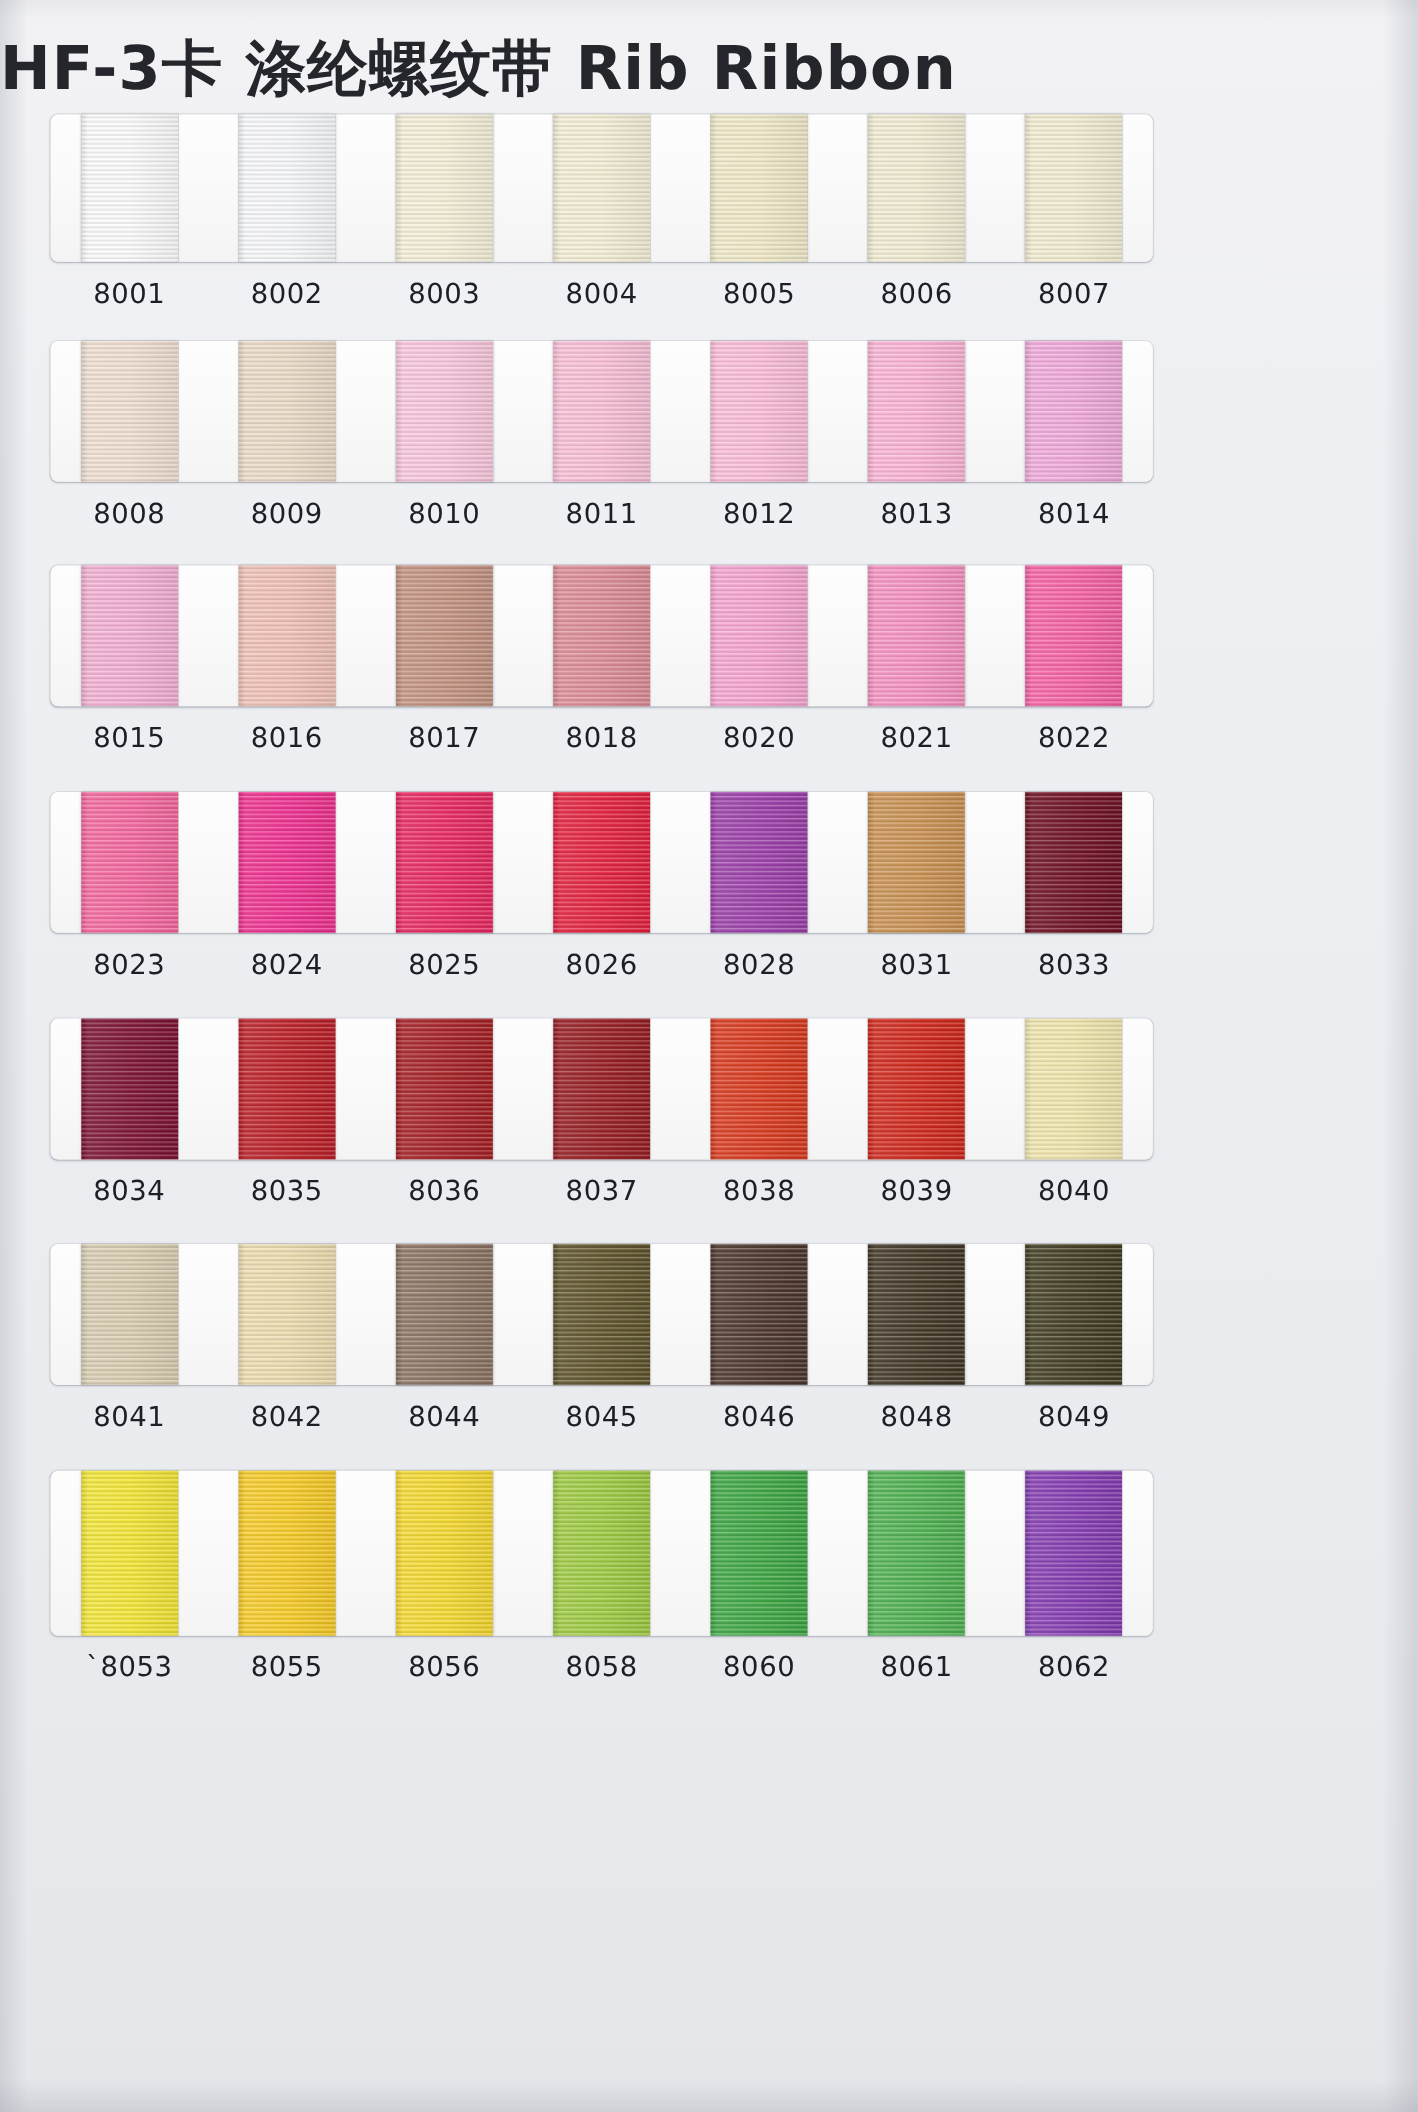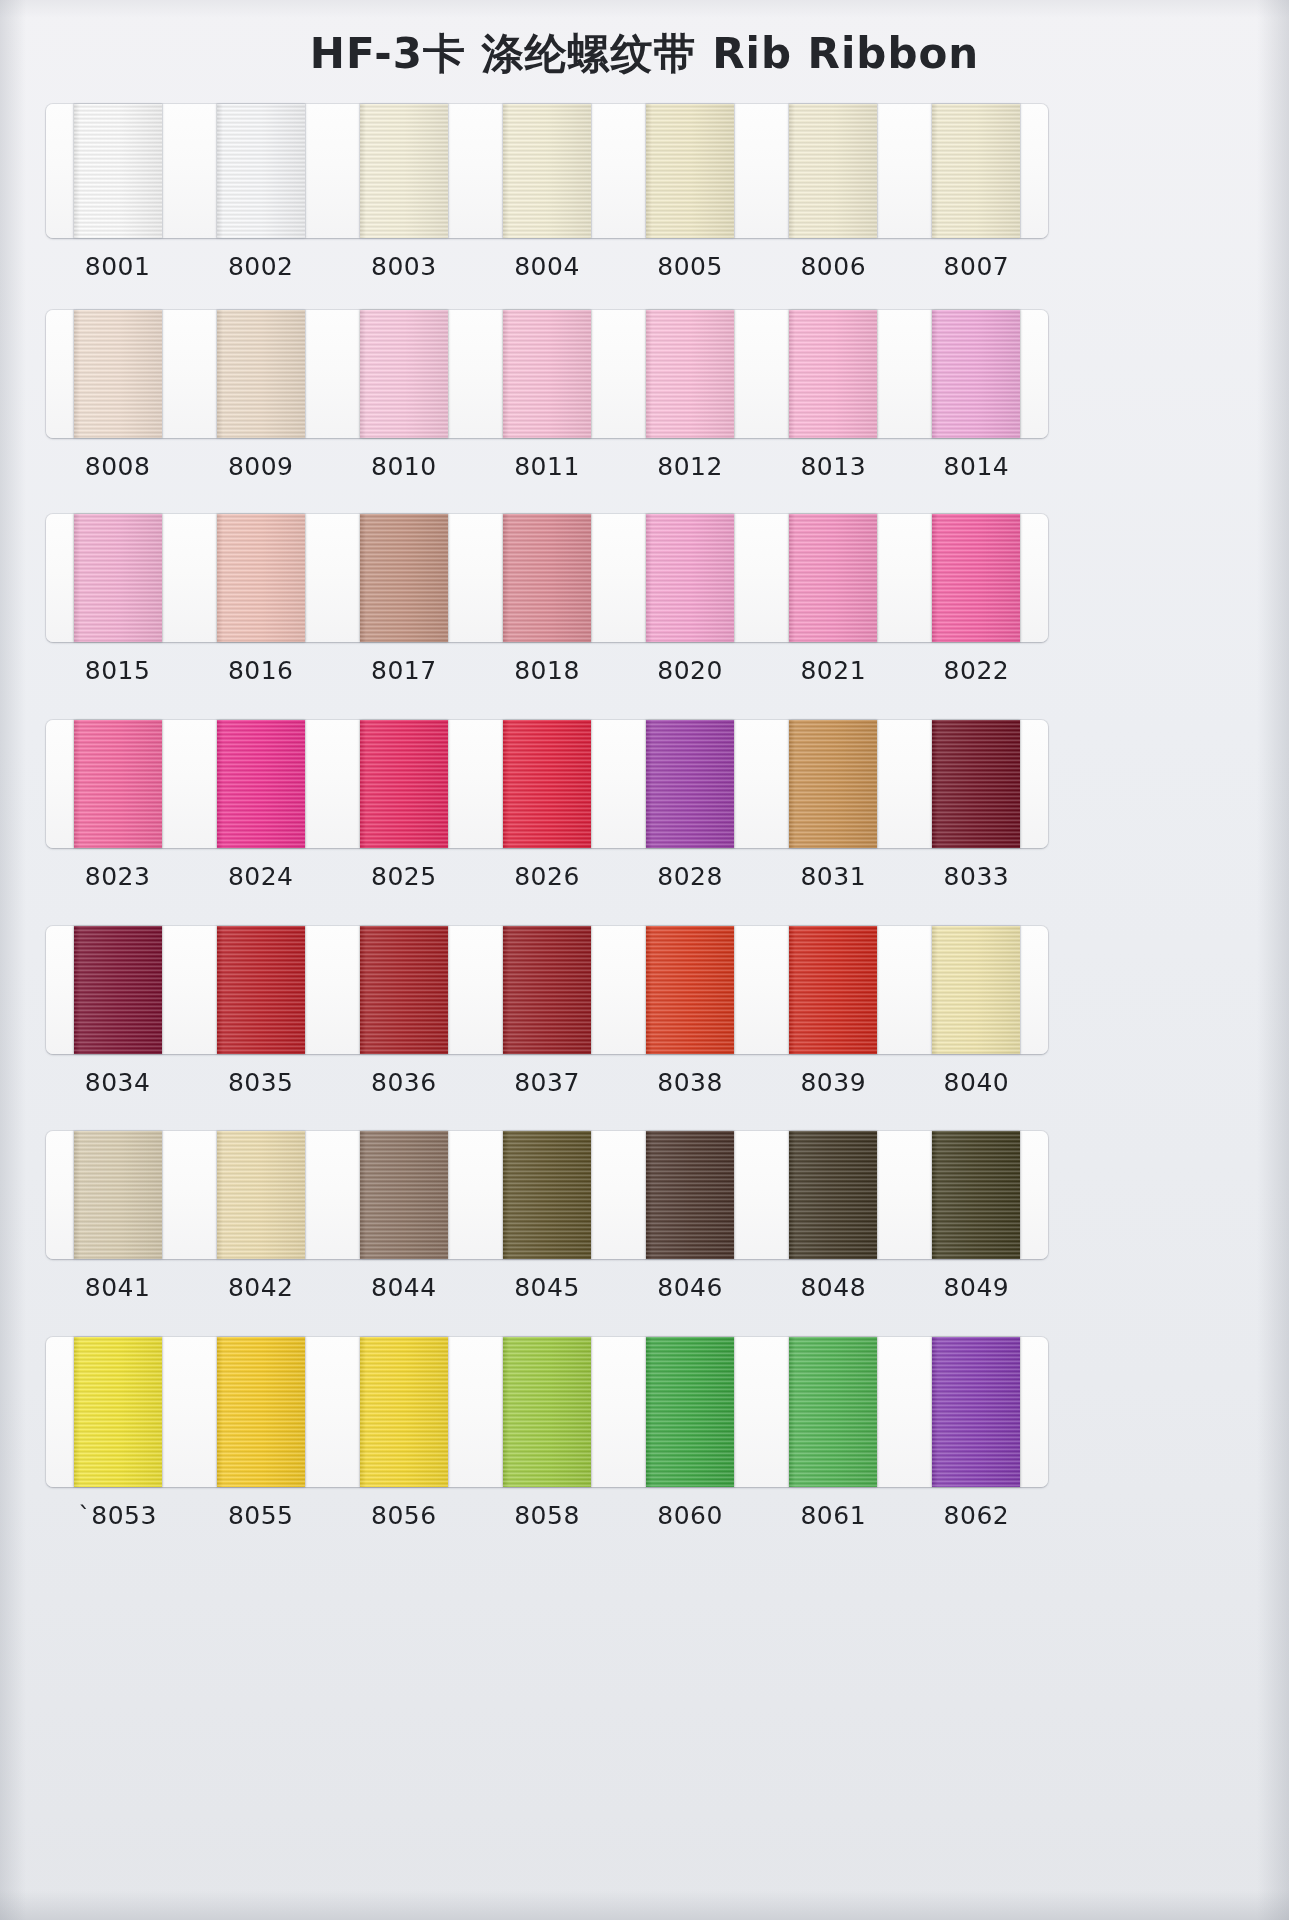--- a/index.html
+++ b/index.html
@@ -36,22 +36,21 @@
       linear-gradient(0deg, rgba(140,145,155,0.25) 0px, rgba(140,145,155,0.00) 30px),
       linear-gradient(180deg, rgba(150,155,165,0.12) 0px, rgba(150,155,165,0.00) 18px);
   }
 
   
   #title {
     position: absolute;
     top: 26px;
     left: 0;
     width: 1289px;
-    text-align: center;
-    font-size: 42px;
+    font-size: 55px;
     font-weight: bold;
     letter-spacing: 1px;
     color: #24262b;
     font-family: "DejaVu Sans", "Liberation Sans", sans-serif;
     z-index: 5;
   }
 
   
   #rows {
     position: absolute;

